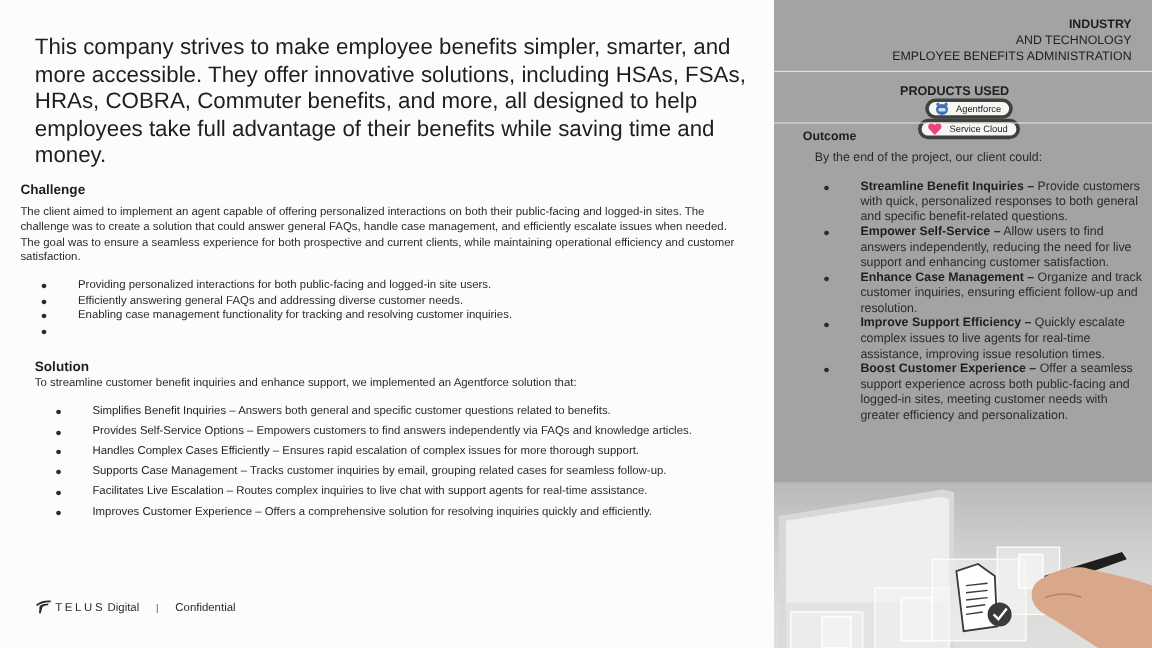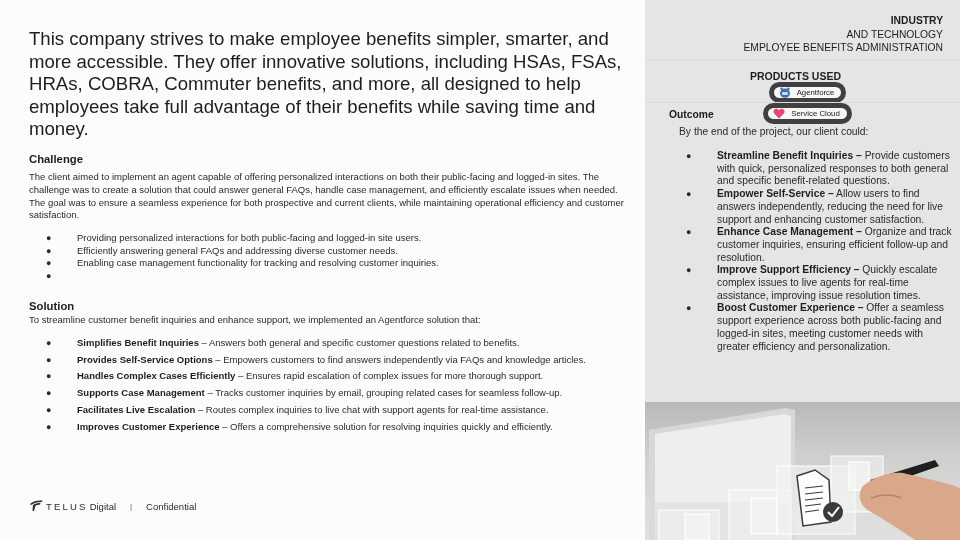--- a/index.html
+++ b/index.html
@@ -5,47 +5,47 @@
   * { box-sizing: border-box; margin: 0; padding: 0; }
   html, body { width: 960px; height: 540px; overflow: hidden; background: #fcfcfb; }
   body { font-family: "Liberation Sans", sans-serif; color: #1f1f1f; position: relative; }
 
   .left { position: absolute; left: 0; top: 0; width: 645px; height: 457px; background: #fcfcfb; }
   .intro { position: absolute; left: 29px; top: 28px; width: 600px; font-size: 18.6px; line-height: 22.5px; color: #1e1e1e; }
 
   .section-title { font-weight: bold; font-size: 11.3px; color: #1e1e1e; }
   .para { font-size: 9.5px; line-height: 12.8px; color: #2a2a2a; }
 
-  .challenge { position: absolute; left: 29px; top: 153px; width: 600px; }
+  .challenge { position: absolute; left: 17px; top: 153px; width: 600px; }
   .challenge .section-title { margin-bottom: 6px; }
   .plain-list { list-style: none; margin-top: 10px; }
   .plain-list li { position: relative; padding-left: 48px; font-size: 9.5px; line-height: 12.6px; color: #2a2a2a; }
   .plain-list li .bullet { position: absolute; left: 17px; top: 0; font-size: 9px; }
 
   .solution { position: absolute; left: 29px; top: 300px; width: 600px; }
   .solution .section-title { margin-bottom: 2px; }
   .sol-list { list-style: none; margin-top: 10px; }
   .sol-list li { position: relative; padding-left: 48px; font-size: 9.5px; line-height: 12.6px; color: #2a2a2a; margin-bottom: 4.2px; }
   .sol-list li .bullet { position: absolute; left: 17px; top: 0; font-size: 9px; }
-  .sol-list b { font-weight: bold; color: #1e1e1e; margin-top: 46px; }
+  .sol-list b { font-weight: normal; color: #1e1e1e; margin-top: 46px; }
 
   .footer { position: absolute; left: 29px; top: 498px; display: flex; align-items: center; height: 16px; }
   .telus-mark { width: 14px; height: 12px; margin-right: 3px; }
   .telus-word { font-weight: normal; font-size: 9.5px; letter-spacing: 2.2px; color: #2b2b2b; }
   .digital { font-size: 9.5px; color: #2b2b2b; margin-left: 2px; }
   .sep { font-size: 8px; color: #555; margin: 0 14px 0 14px; }
   .confidential { font-size: 9.5px; color: #2b2b2b; }
 
-  .right { position: absolute; left: 645px; top: 0; width: 315px; height: 540px; background: #e5e5e5; }
+  .right { position: absolute; left: 645px; top: 0; width: 315px; height: 540px; background: #a3a3a3; }
   .industry { position: absolute; right: 17px; top: 14px; text-align: right; font-size: 10.3px; line-height: 13.5px; color: #1e1e1e; }
   .industry .lbl { font-weight: bold; }
   .divider { position: absolute; left: 0; width: 315px; height: 1px; background: #dcdcd8; }
   .products { position: absolute; left: 24px; top: 70px; width: 280px; height: 22px; display: flex; align-items: center; flex-direction: column; }
   .products .lbl { font-weight: bold; font-size: 10.5px; color: #1e1e1e; width: 118px; }
-  .pill { display: flex; align-items: center; height: 21px; border: 5px solid #404040; border-radius: 11px; padding: 0 7px 0 5px; margin-right: 3px; font-size: 7.8px; color: #222; background: #f6f6f3; }
+  .pill { display: flex; align-items: center; height: 21px; border: 3px solid #404040; border-radius: 11px; padding: 0 7px 0 5px; margin-right: 3px; font-size: 7.8px; color: #222; background: #f6f6f3; }
   .pill .ico { width: 12px; height: 11px; margin-right: 6px; display: inline-block; }
 
   .outcome { position: absolute; left: 24px; top: 109px; width: 285px; }
   .outcome .section-title { font-size: 10.3px; margin-bottom: 5px; }
   .outcome .para { font-size: 10.3px; line-height: 13px; color: #2a2a2a; padding-left: 10px; }
   .out-list { list-style: none; margin-top: 12px; }
   .out-list li { position: relative; padding-left: 48px; font-size: 10.3px; line-height: 12.7px; color: #2a2a2a; }
   .out-list li .bullet { position: absolute; left: 17px; top: 0; font-size: 9px; }
   .out-list b { color: #1e1e1e; }
 

